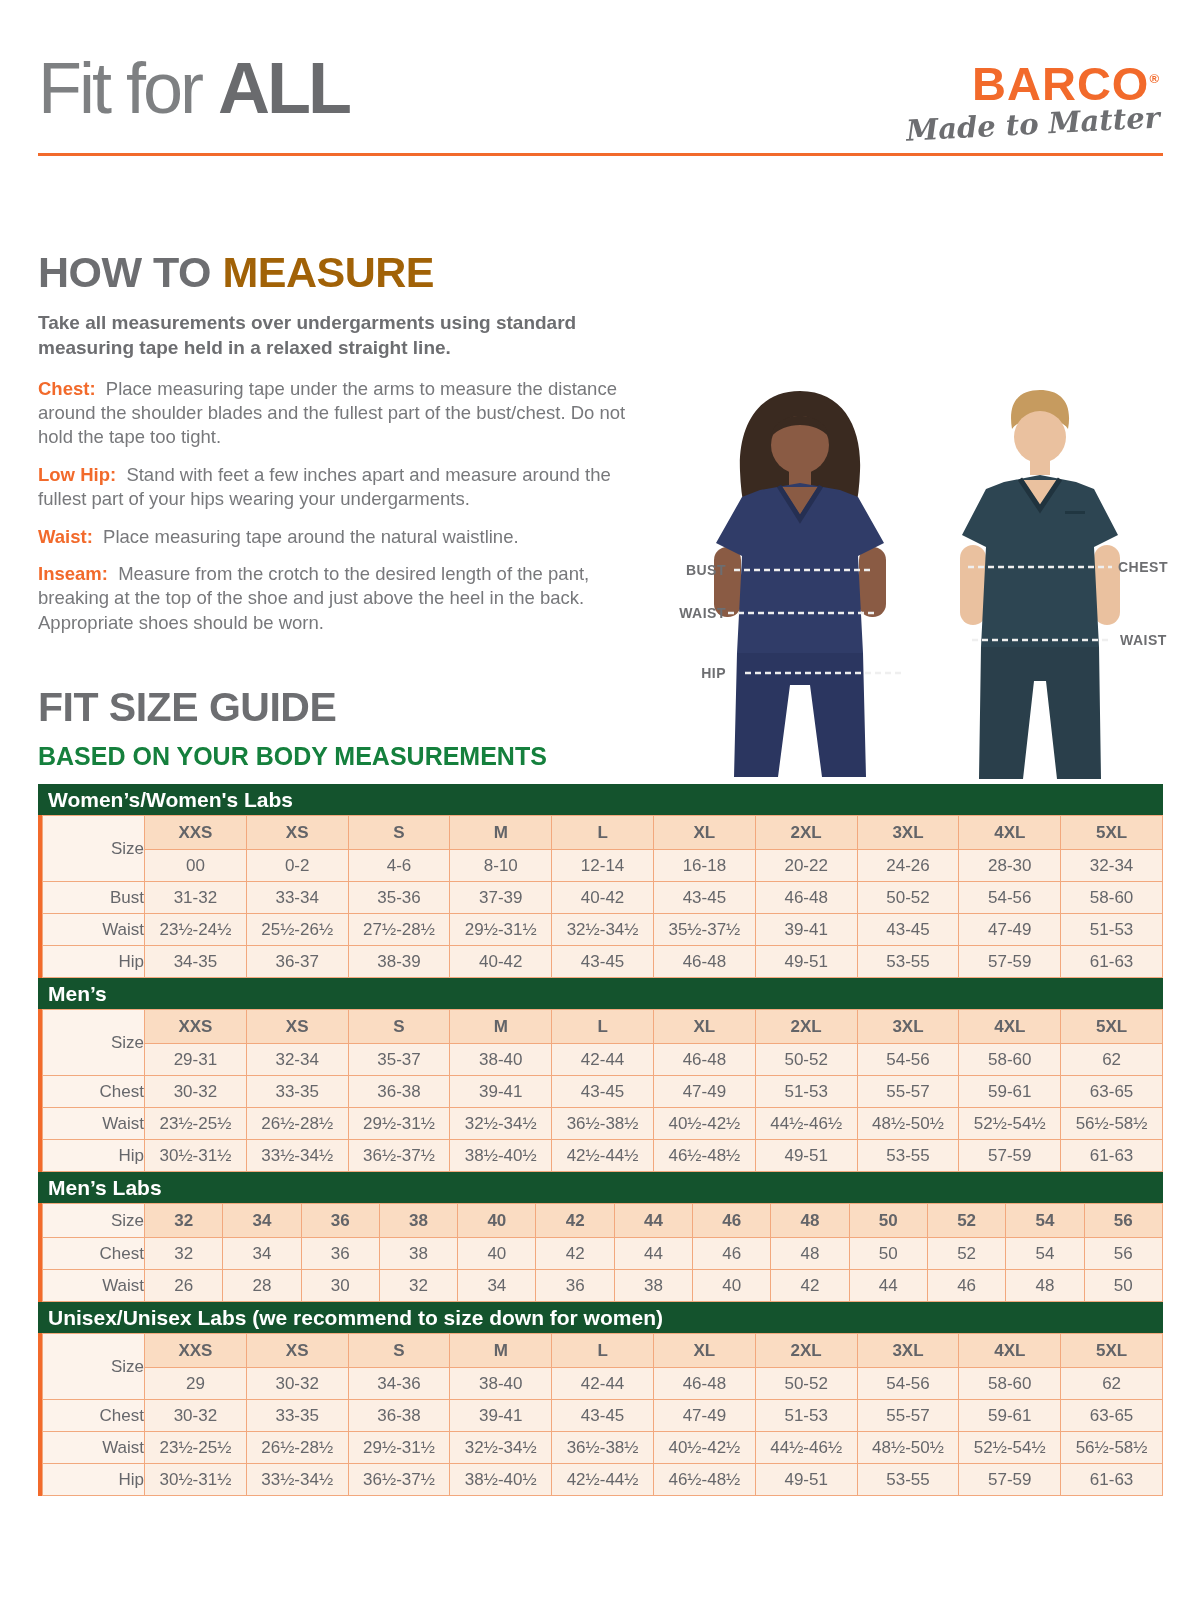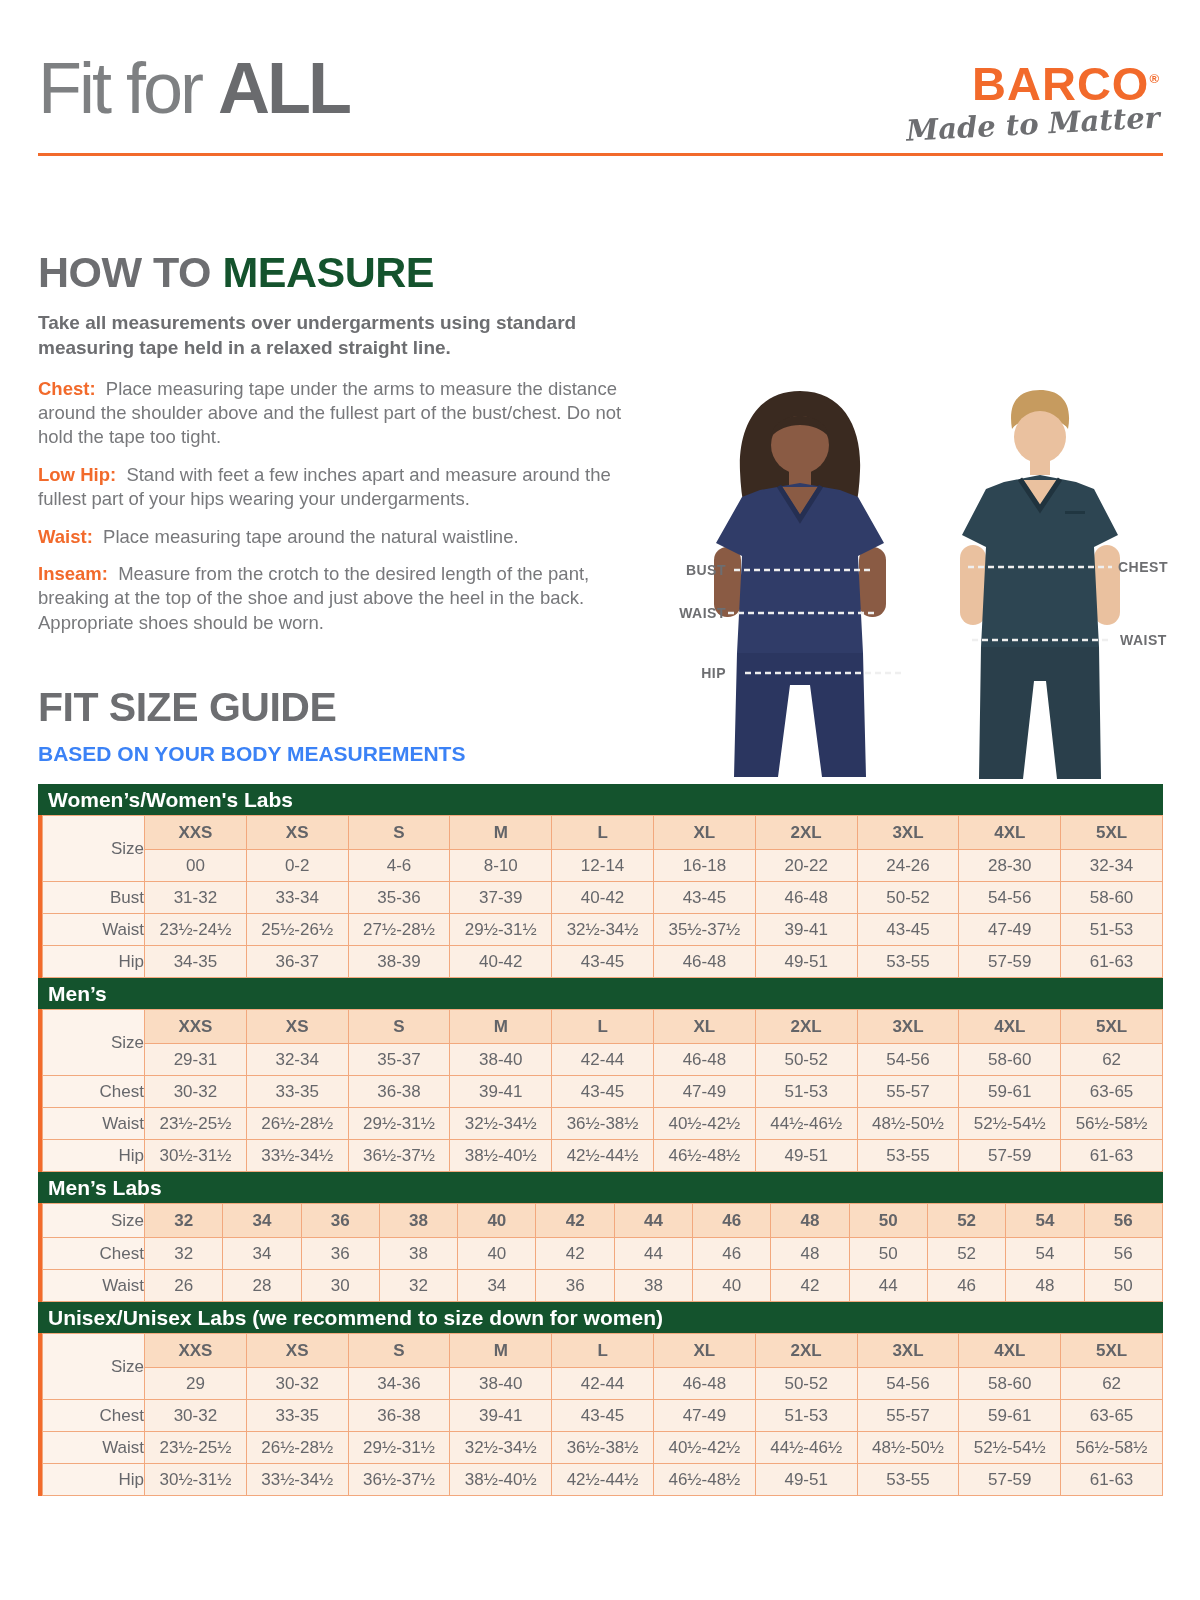--- a/index.html
+++ b/index.html
@@ -15,34 +15,34 @@
   .logo { position:absolute; right:40px; top:60px; text-align:right; }
   .brand { color:#F26A2B; font-weight:800; font-size:47px; letter-spacing:1px; line-height:1; }
   .brand .reg { font-size:13px; vertical-align:super; }
   .tagline { font-family:"DejaVu Serif", serif; font-style:italic; color:#6D6E71;
              font-size:29px; transform:rotate(-3deg); margin-top:0px; font-weight:600; }
   .rule { position:absolute; left:38px; right:37px; top:153px; height:3px; background:#F26A2B; }
 
   
   .htm-title { position:absolute; left:38px; top:248px; font-size:43px; font-weight:700;
                color:#6D6E71; letter-spacing:-0.5px; }
-  .htm-title .orange { color:#14532d; }
+  .htm-title .orange { color:#a16207; }
   .measure-copy { position:absolute; left:38px; top:310px; width:605px; }
   .intro { font-size:19px; font-weight:700; color:#6D6E71; line-height:1.33; margin:0 0 16px; width:578px; }
   .step  { font-size:18.5px; color:#77787B; line-height:1.32; margin:0 0 13px; }
   .step .slabel { color:#F26A2B; font-weight:700; }
 
   
   .figure { position:absolute; left:650px; top:385px; width:525px; height:398px; }
   .fig-label { position:absolute; font-size:14px; font-weight:700; color:#6D6E71; letter-spacing:0.5px; }
   .fl-right { width:70px; text-align:right; }
 
   
   .fsg-title { position:absolute; left:38px; top:684px; font-size:41px; font-weight:700; color:#6D6E71; letter-spacing:-0.5px; }
-  .fsg-sub   { position:absolute; left:38px; top:742px; font-size:21px; font-weight:700; color:#3b82f6; }
+  .fsg-sub   { position:absolute; left:38px; top:742px; font-size:25px; font-weight:700; color:#15803d; }
   .tables { position:absolute; left:38px; top:784px; width:1125px; }
   .tbl-section { border-left:4px solid #F26A2B; }
   .tbl-banner { background:#14532d; color:#fff; font-weight:700; font-size:21px;
                 padding:4px 12px 19px 10px; height:31px; line-height:23px; margin-left:-4px; }
   table.size-table { width:100%; border-collapse:collapse; table-layout:fixed; }
   .size-table td { border:1px solid #F2A87D; text-align:center; font-size:17px; color:#66676B;
                    height:32px; background:#FCEFE4; padding:0; }
   .size-table td.c-head  { background:#FADCC2; font-weight:700; height:34px; color:#636468; }
   .size-table td.c-label { background:#FDF3EB; text-align:right; padding-left:11px; }
 </style>
@@ -57,21 +57,21 @@
     <div class="brand"><span>BARCO</span><span class="reg">®</span></div>
     <div class="tagline">Made to Matter</div>
   </div>
 
   <div class="rule"></div>
 
   <div class="htm-title"><span>HOW TO </span><span class="orange">MEASURE</span></div>
 
   <div class="measure-copy">
     <p class="intro">Take all measurements over undergarments using standard measuring tape held in a relaxed straight line.</p>
-    <p class="step"><span class="slabel">Chest:</span>&nbsp; <span>Place measuring tape under the arms to measure the distance around the shoulder above and the fullest part of the bust/chest. Do not hold the tape too tight.</span></p>
+    <p class="step"><span class="slabel">Chest:</span>&nbsp; <span>Place measuring tape under the arms to measure the distance around the shoulder blades and the fullest part of the bust/chest. Do not hold the tape too tight.</span></p>
     <p class="step"><span class="slabel">Low Hip:</span>&nbsp; <span>Stand with feet a few inches apart and measure around the fullest part of your hips wearing your undergarments.</span></p>
     <p class="step"><span class="slabel">Waist:</span>&nbsp; <span>Place measuring tape around the natural waistline.</span></p>
     <p class="step"><span class="slabel">Inseam:</span>&nbsp; <span>Measure from the crotch to the desired length of the pant, breaking at the top of the shoe and just above the heel in the back. Appropriate shoes should be worn.</span></p>
   </div>
 
   <div class="figure">
     <svg width="525" height="398" viewBox="0 0 525 398">
 
       <g>
         <path d="M150,6 C106,6 88,44 90,86 C91,116 97,142 106,152 L194,152 C203,142 209,116 210,86 C212,44 194,6 150,6 Z" fill="#3A2A20"></path>

